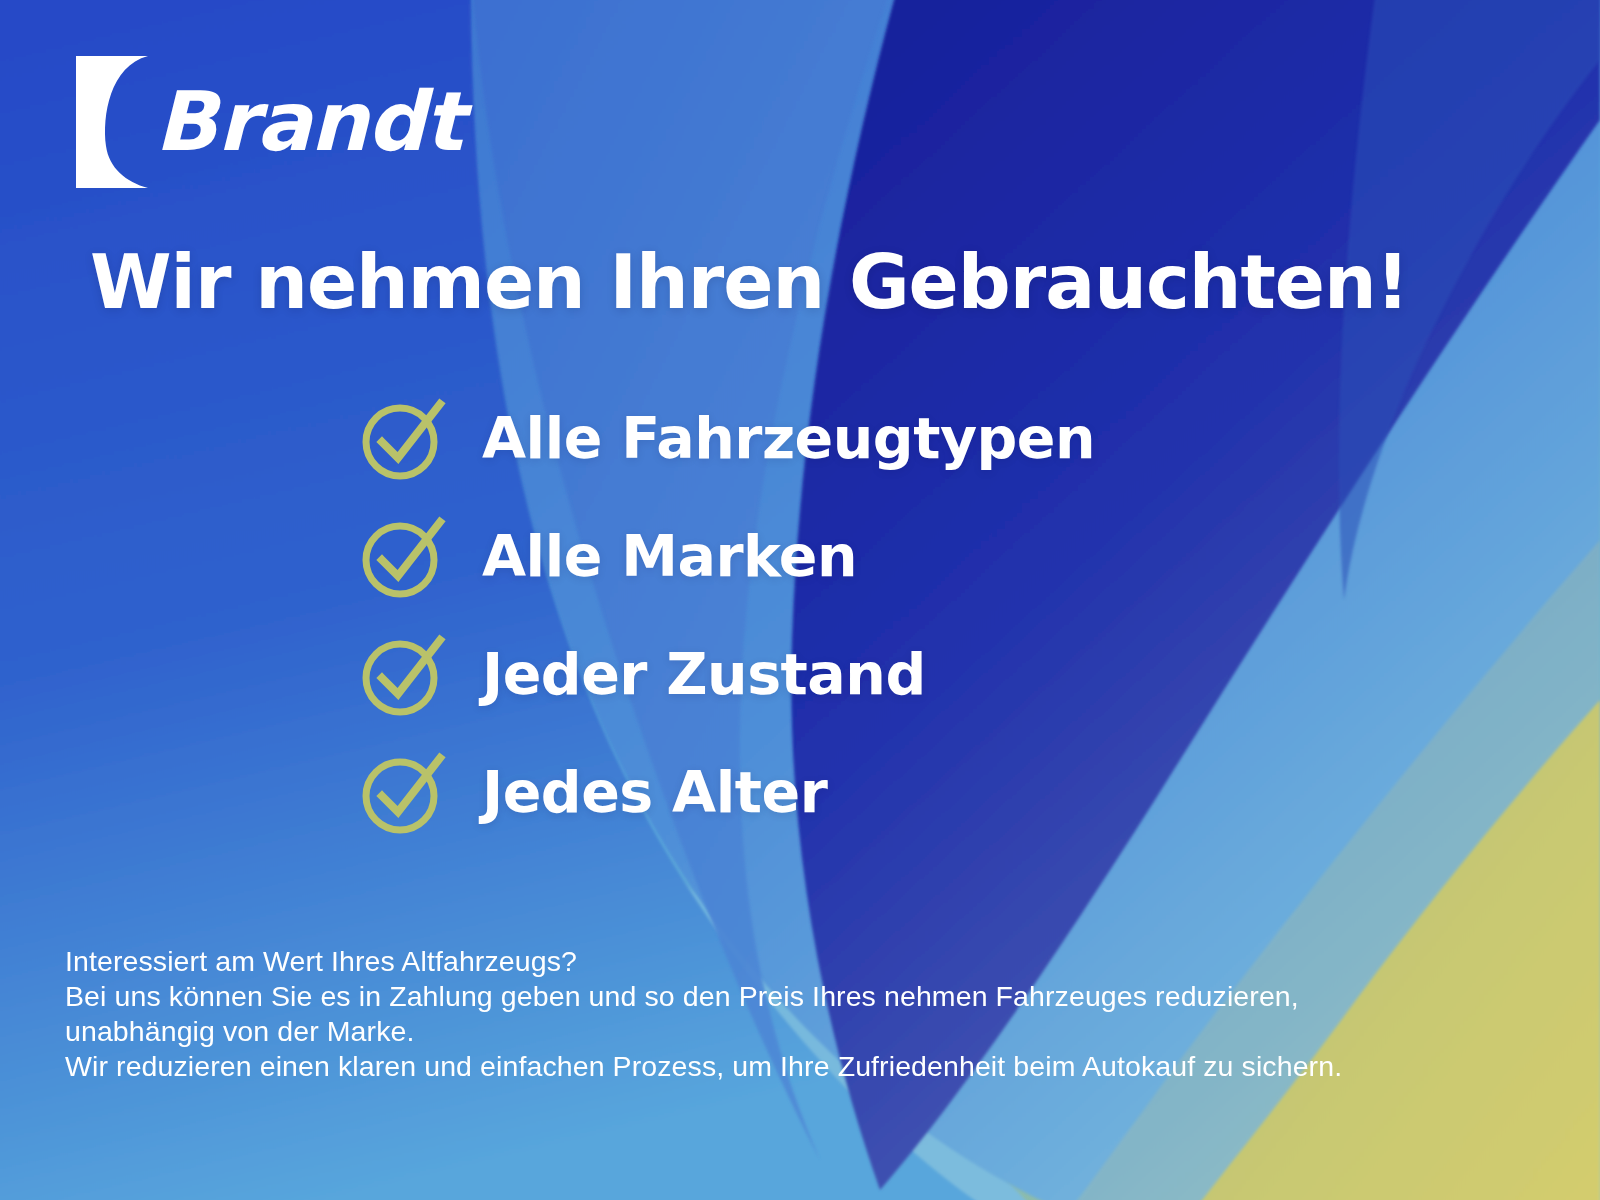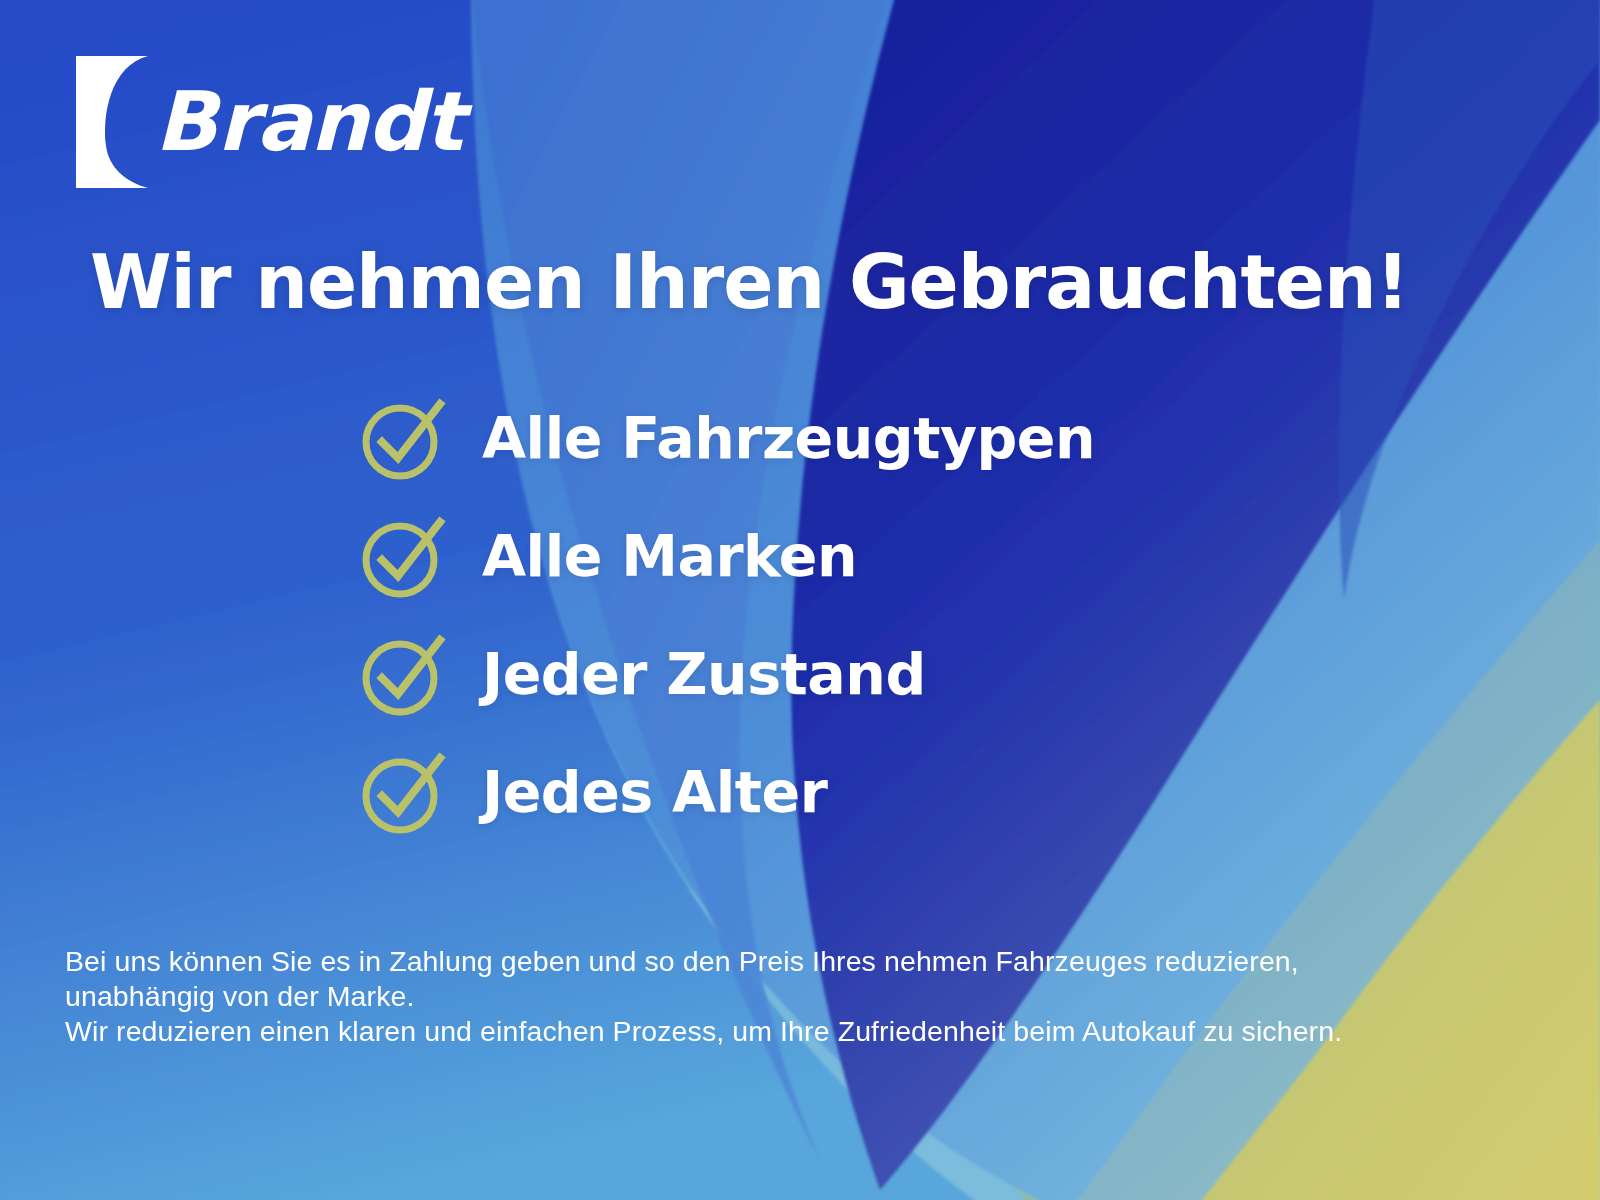--- a/index.html
+++ b/index.html
@@ -264,19 +264,20 @@
         <svg class="check-icon" viewBox="0 0 92 92" aria-hidden="true">
           <circle cx="44" cy="50" r="34" fill="none" stroke="#b9c269" stroke-width="7"></circle>
           <path d="M26 50 L42 66 L84 12" fill="none" stroke="#b9c269" stroke-width="8" stroke-linecap="square" stroke-linejoin="miter"></path>
         </svg>
         <span class="feature-label">Jedes Alter</span>
       </li>
 
     </ul>
 
     <div class="body-copy">
+      <p>Interessiert am Wert Ihres Altfahrzeugs?</p>
       <p>Bei uns können Sie es in Zahlung geben und so den Preis Ihres nehmen Fahrzeuges reduzieren,</p>
       <p>unabhängig von der Marke.</p>
       <p>Wir reduzieren einen klaren und einfachen Prozess, um Ihre Zufriedenheit beim Autokauf zu sichern.</p>
     </div>
 
   </div>
 </div>
 
 </body></html>

